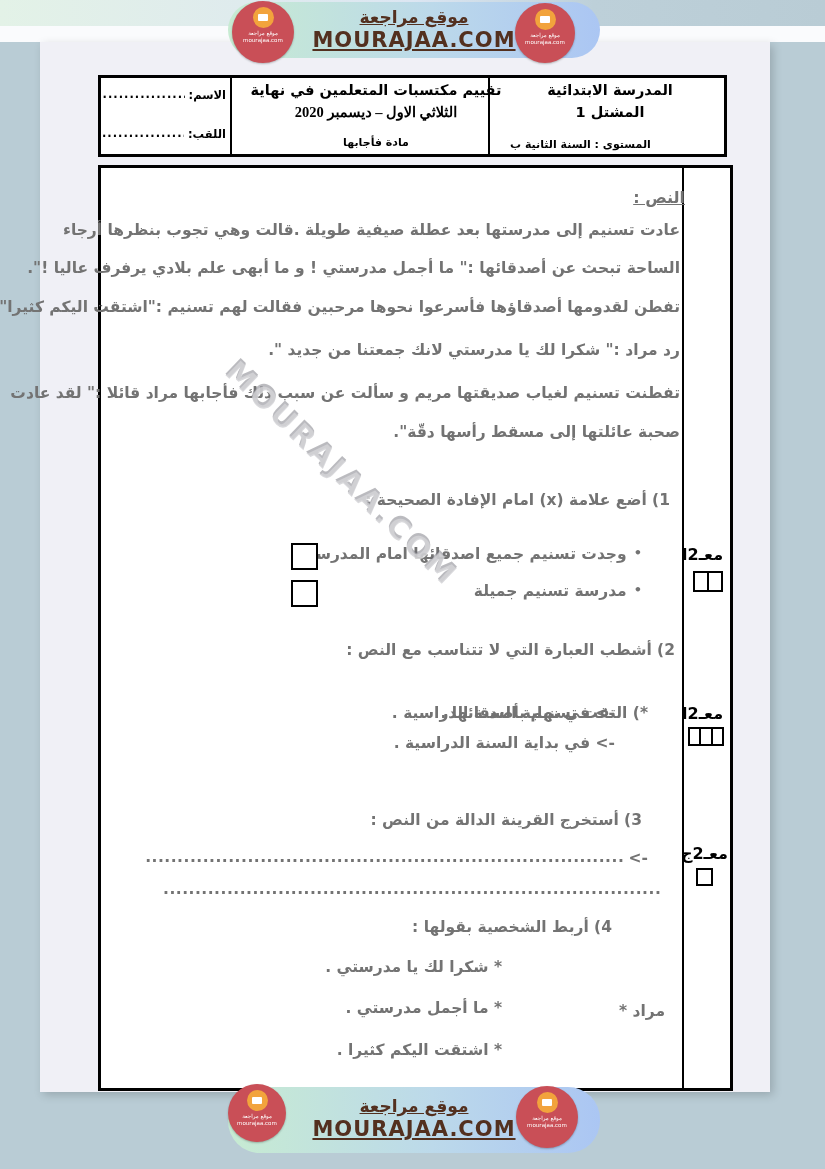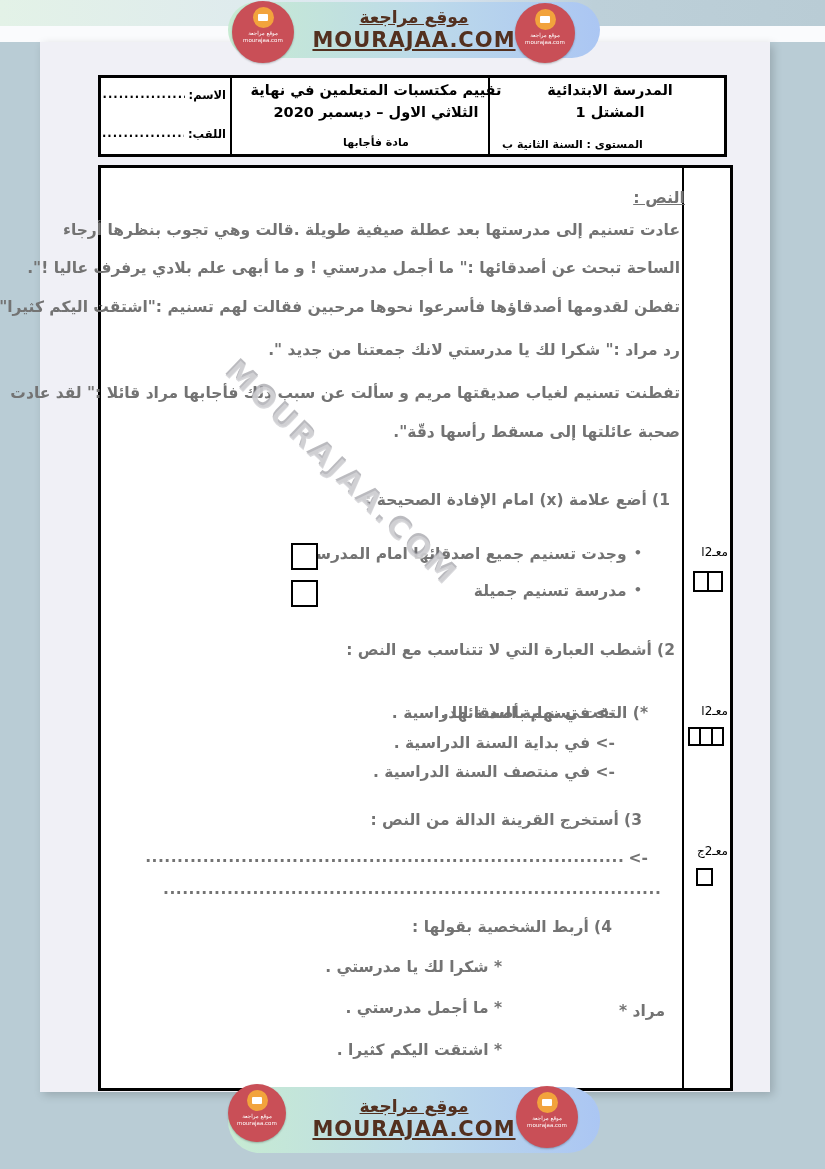--- a/index.html
+++ b/index.html
@@ -38,21 +38,21 @@
   
   .cbox{left:98px;top:165px;width:629px;height:920px;background:#fff;border:3px solid #000;z-index:3;box-sizing:content-box;}
   .cbox-inner{position:absolute;left:0;top:0;width:629px;height:920px;}
   .divider{position:absolute;left:581px;top:0;width:2px;height:920px;background:#000;}
   .tline{position:absolute;direction:rtl;white-space:nowrap;font-weight:bold;font-size:15.5px;color:#737373;}
   .nass{font-size:16px;text-decoration:underline;}
   .cb{position:absolute;width:23px;height:23px;border:2px solid #000;background:#fff;}
   .bullet{font-size:13px;vertical-align:2px;padding-left:7px;}
   .dots-line{display:inline-block;overflow:hidden;white-space:nowrap;direction:ltr;height:19px;vertical-align:-4px;letter-spacing:.5px;font-weight:bold;}
   
-  .rlabel{position:absolute;width:46px;left:581px;text-align:right;font-size:12px;font-weight:normal;direction:rtl;white-space:nowrap;}
+  .rlabel{position:absolute;width:46px;left:581px;text-align:left;font-size:16px;font-weight:bold;direction:rtl;white-space:nowrap;}
   .sbox{position:absolute;border:2px solid #000;background:#fff;display:flex;}
   .sbox .cell2{flex:1;border-left:2px solid #000;}
   .sbox .cell2:first-child{border-left:none;}
   
   .watermark{position:absolute;left:142px;top:185px;transform:rotate(44deg);transform-origin:0 0;
     font-size:30px;font-weight:bold;letter-spacing:3px;color:rgba(185,185,192,.55);
     text-shadow:1px 1px 0 rgba(255,255,255,.7),-1px -1px 0 rgba(105,105,112,.45);z-index:2;white-space:nowrap;}
 </style>
 </head>
 <body>
@@ -95,28 +95,28 @@
       <span class="dotspan" style="width:82px;">.....................................</span>
     </div>
     <div class="name-row" style="top:48px;">
       <span>اللقب:</span>
       <span class="dotspan" style="width:82px;">.....................................</span>
     </div>
   </div>
 
   <div class="cell" style="left:131px;width:288px;">
     <div class="ctitle" style="top:4px;">تقييم مكتسبات المتعلمين في نهاية</div>
-    <div class="ctitle" style="top:26px;">الثلاثي الاول – ديسمبر 2020</div>
+    <div class="ctitle" style="top:26px;font-family:Liberation Serif, serif;">الثلاثي الاول – ديسمبر 2020</div>
     <div class="csub" style="top:58px;">مادة فأجابها</div>
   </div>
 
   <div class="cell" style="left:389px;width:240px;">
     <div class="ctitle" style="top:4px;">المدرسة الابتدائية</div>
     <div class="ctitle" style="top:26px;">المشتل 1</div>
-    <div class="csub" style="top:60px;text-align:left;padding-left:12px;box-sizing:border-box;">المستوى : السنة الثانية ب</div>
+    <div class="csub" style="top:60px;text-align:left;padding-left:20px;box-sizing:border-box;">المستوى : السنة الثانية ب</div>
   </div>
 </div>
 
 <div class="abs cbox">
   <div class="cbox-inner">
     <div class="watermark">MOURAJAA.COM</div>
     <div class="divider"></div>
 
     <div class="tline nass" style="right:45px;top:20px;">النص :</div>
     <div class="tline" style="right:50px;top:53px;">عادت تسنيم إلى مدرستها بعد عطلة صيفية طويلة .قالت وهي تجوب بنظرها أرجاء</div>
@@ -133,21 +133,20 @@
     <div class="tline" style="right:88px;top:414px;">
       <span class="bullet">•</span><span>مدرسة تسنيم جميلة</span>
     </div>
     <div class="cb" style="left:190px;top:375px;"></div>
     <div class="cb" style="left:190px;top:412px;"></div>
 
     <div class="tline" style="right:55px;top:473px;">2) أشطب العبارة التي لا تتناسب مع النص :</div>
     <div class="tline" style="right:82px;top:504px;margin-top:32px;">*) التقت تسنيم بأصدقائها .</div>
     <div class="tline" style="right:115px;top:536px;">-&gt; في نهاية السنة الدراسية .</div>
     <div class="tline" style="right:115px;top:566px;">-&gt; في بداية السنة الدراسية .</div>
-    <div class="tline" style="right:115px;top:595px;">-&gt; في منتصف السنة الدراسية .</div>
 
     <div class="tline" style="right:88px;top:643px;">3) أستخرج القرينة الدالة من النص :</div>
     <div class="tline" style="right:82px;top:680px;">
       <span>-&gt;</span>
       <span class="dots-line" style="width:478px;">................................................................................................................................................................</span>
     </div>
     <div class="tline" style="right:70px;top:712px;">
       <span class="dots-line" style="width:497px;">................................................................................................................................................................</span>
     </div>
 

